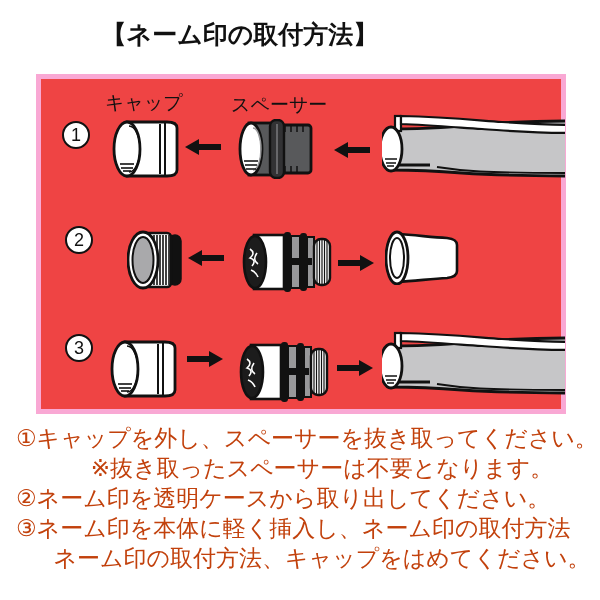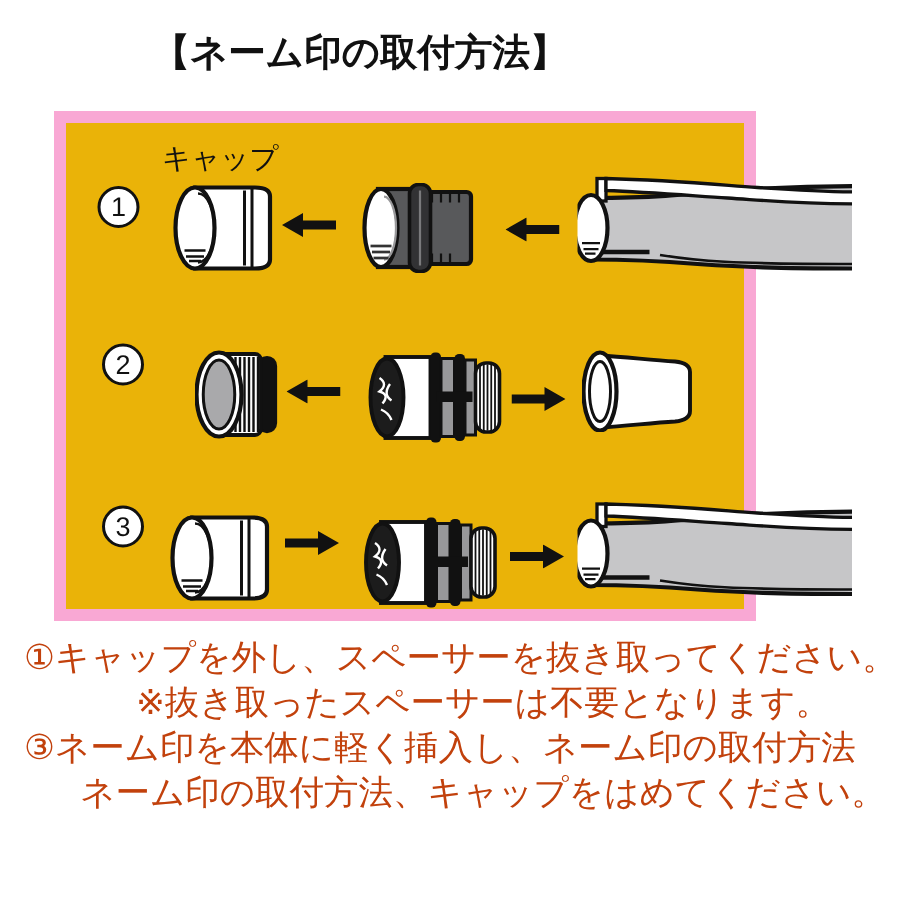--- a/index.html
+++ b/index.html
@@ -6,22 +6,22 @@
   body{
     width:600px;height:600px;background:#ffffff;position:relative;overflow:hidden;
     font-family:"Liberation Sans","DejaVu Sans",sans-serif;color:#111;
   }
   .title{
     position:absolute;left:0;top:18px;width:480px;margin:0;
     text-align:center;font-size:25px;font-weight:bold;letter-spacing:0;
     white-space:nowrap;
   }
   .diagram-box{
-    position:absolute;left:36px;top:74px;width:468px;height:340px;
-    border:8px solid #f9a8d4;box-sizing:border-box;background:#eab308;
+    position:absolute;left:36px;top:74px;width:530px;height:340px;
+    border:5px solid #f9a8d4;box-sizing:border-box;background:#ef4444;
   }
   .part-label{
     position:absolute;font-size:19px;color:#111;white-space:nowrap;
   }
   .label-cap{left:64px;top:11px;}
   .label-spacer{left:190px;top:13px;}
   .step-circle{
     position:absolute;width:28px;height:28px;border:2px solid #111;border-radius:50%;
     box-sizing:border-box;display:flex;align-items:center;justify-content:center;
     font-size:18px;line-height:1;color:#111;background:#fff;
@@ -39,20 +39,21 @@
   .instr-line.indent{padding-left:28px;text-align:center;}
 </style>
 </head>
 <body>
 
 <h1 class="title">【ネーム印の取付方法】</h1>
 
 <div class="diagram-box">
 
   <div class="part-label label-cap">キャップ</div>
+  <div class="part-label label-spacer">スペーサー</div>
 
   <div class="step-circle step-1">
     <span>1</span>
   </div>
 
   <svg class="part" style="left:71px;top:40px;" width="68" height="60" viewBox="0 0 68 60">
     <path d="M 15 3 L 55 3 Q 65 3 65 9 L 65 51 Q 65 57 55 57 L 15 57 Z" fill="#ffffff" stroke="#111" stroke-width="2.8"></path>
     <line x1="48" y1="5" x2="48" y2="55" stroke="#111" stroke-width="2"></line>
     <line x1="53" y1="4" x2="53" y2="56" stroke="#111" stroke-width="2"></line>
     <ellipse cx="15" cy="30" rx="13" ry="27" fill="#ffffff" stroke="#111" stroke-width="2.8"></ellipse>
@@ -216,15 +217,16 @@
     <line x1="5" y1="56" x2="12" y2="56" stroke="#111" stroke-width="1.5"></line>
     <line x1="16" y1="55" x2="48" y2="55" stroke="#111" stroke-width="3"></line>
     <path d="M 55 57 C 80 61 100 63 190 63" fill="none" stroke="#111" stroke-width="1.8"></path>
   </svg>
 
 </div>
 
 <div class="instructions">
   <p class="instr-line">①キャップを外し、スペーサーを抜き取ってください。</p>
   <p class="instr-line indent">※抜き取ったスペーサーは不要となります。</p>
+  <p class="instr-line">②ネーム印を透明ケースから取り出してください。</p>
   <p class="instr-line">③ネーム印を本体に軽く挿入し、ネーム印の取付方法</p>
   <p class="instr-line indent">ネーム印の取付方法、キャップをはめてください。</p>
 </div>
 
 </body></html>

